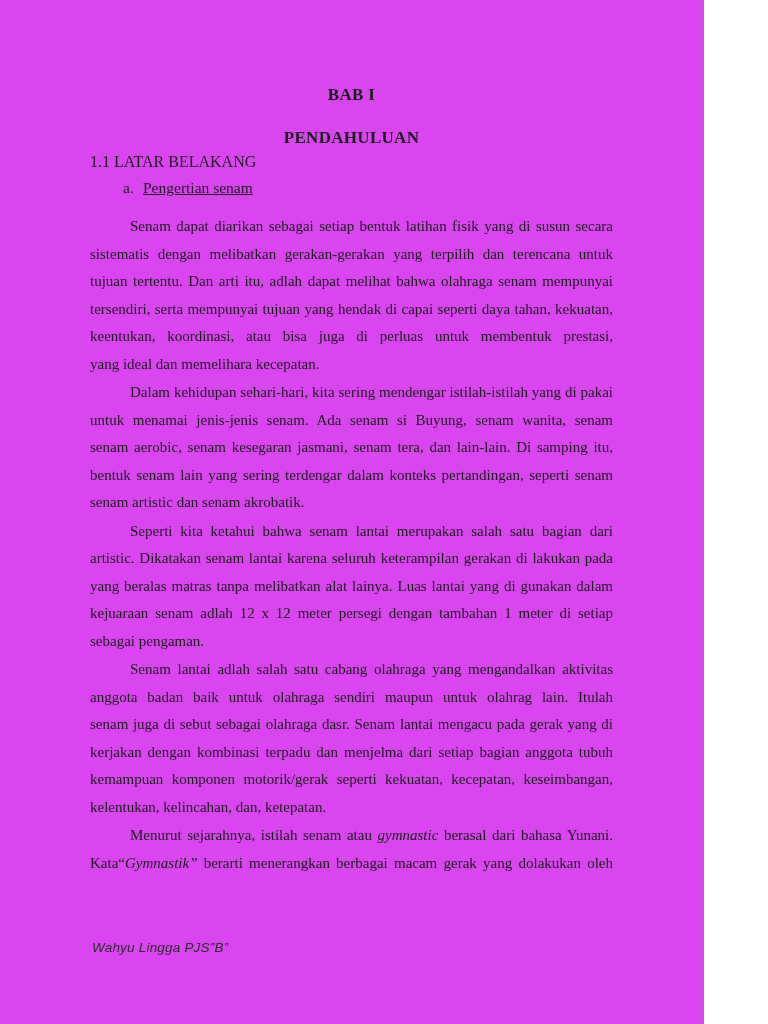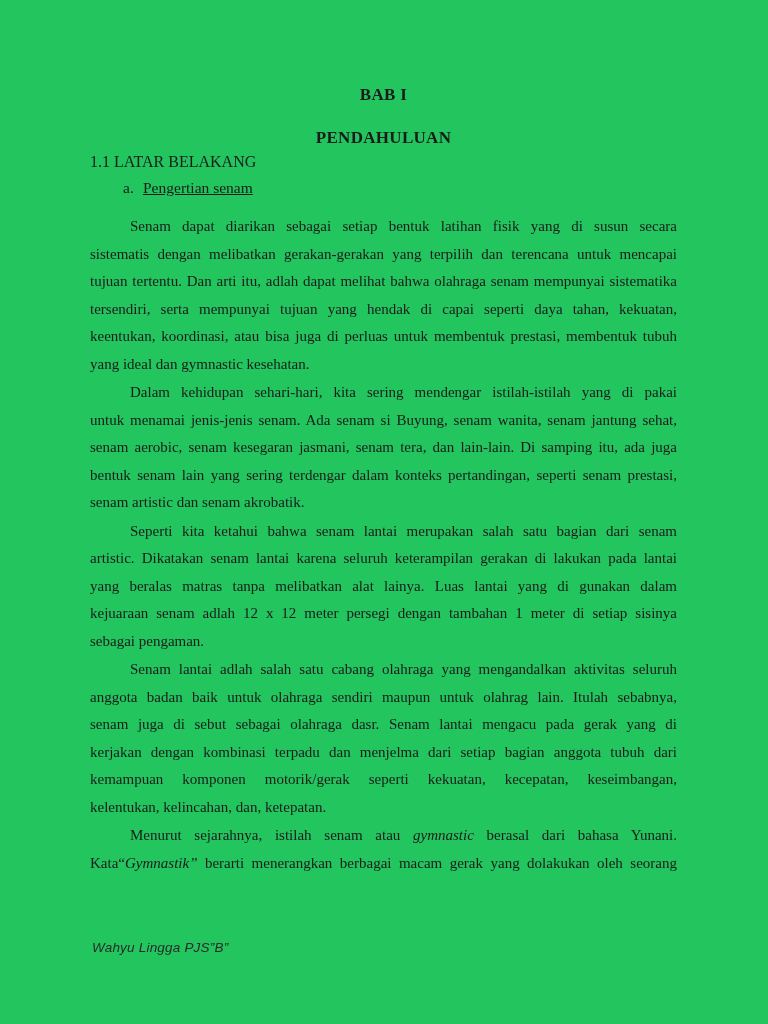--- a/index.html
+++ b/index.html
@@ -2,25 +2,25 @@
 <html><head>
 <meta charset="utf-8">
 <style>
   html, body {
     margin: 0;
     padding: 0;
     background: #ffffff;
   }
   .page {
     position: relative;
-    width: 768px;
+    width: 704px;
     height: 1024px;
     box-sizing: border-box;
     padding: 85px 91px 0 90px;
-    background: #22c55e;
+    background: #d946ef;
     color: #1b1b1b;
     font-family: "Liberation Serif", serif;
     overflow: hidden;
   }
   .title {
     text-align: center;
     font-weight: bold;
     font-size: 17px;
     line-height: 20px;
     letter-spacing: 0.3px;
@@ -76,21 +76,21 @@
   <div class="title">PENDAHULUAN</div>
   <div class="section">1.1 LATAR BELAKANG</div>
   <div id="content">
       <div class="list-item"><span class="marker">a.</span><span>Pengertian senam</span></div>
       <div class="para">
         <div class="line first"><span>Senam dapat diarikan sebagai setiap bentuk latihan fisik yang di susun secara</span></div>
         <div class="line"><span>sistematis dengan melibatkan gerakan-gerakan yang terpilih dan terencana untuk mencapai</span></div>
         <div class="line"><span>tujuan tertentu. Dan arti itu, adlah dapat melihat bahwa olahraga senam mempunyai sistematika</span></div>
         <div class="line"><span>tersendiri, serta mempunyai tujuan yang hendak di capai seperti daya tahan, kekuatan,</span></div>
         <div class="line"><span>keentukan, koordinasi, atau bisa juga di perluas untuk membentuk prestasi, membentuk tubuh</span></div>
-        <div class="line last"><span>yang ideal dan gymnastic kesehatan.</span></div>
+        <div class="line last"><span>yang ideal dan memelihara kecepatan.</span></div>
       </div>
       <div class="para">
         <div class="line first"><span>Dalam kehidupan sehari-hari, kita sering mendengar istilah-istilah yang di pakai</span></div>
         <div class="line"><span>untuk menamai jenis-jenis senam. Ada senam si Buyung, senam wanita, senam jantung sehat,</span></div>
         <div class="line"><span>senam aerobic, senam kesegaran jasmani, senam tera, dan lain-lain. Di samping itu, ada juga</span></div>
         <div class="line"><span>bentuk senam lain yang sering terdengar dalam konteks pertandingan, seperti senam prestasi,</span></div>
         <div class="line last"><span>senam artistic dan senam akrobatik.</span></div>
       </div>
       <div class="para">
         <div class="line first"><span>Seperti kita ketahui bahwa senam lantai merupakan salah satu bagian dari senam</span></div>

